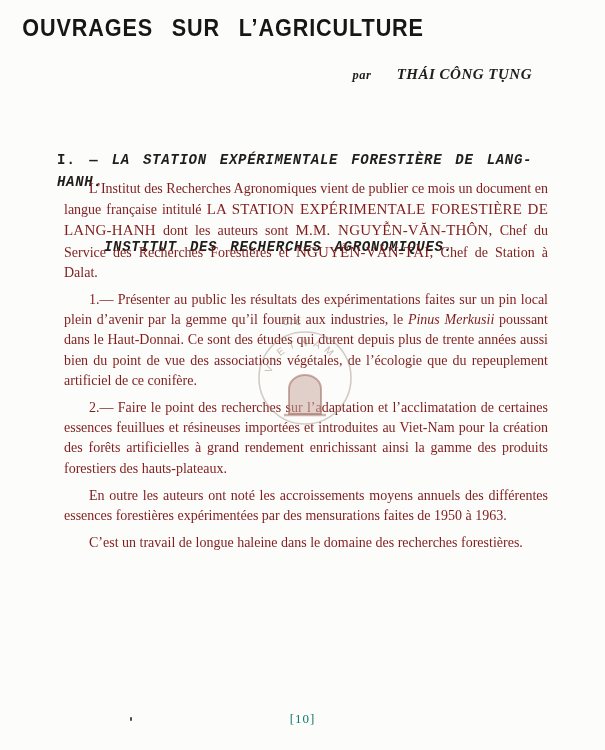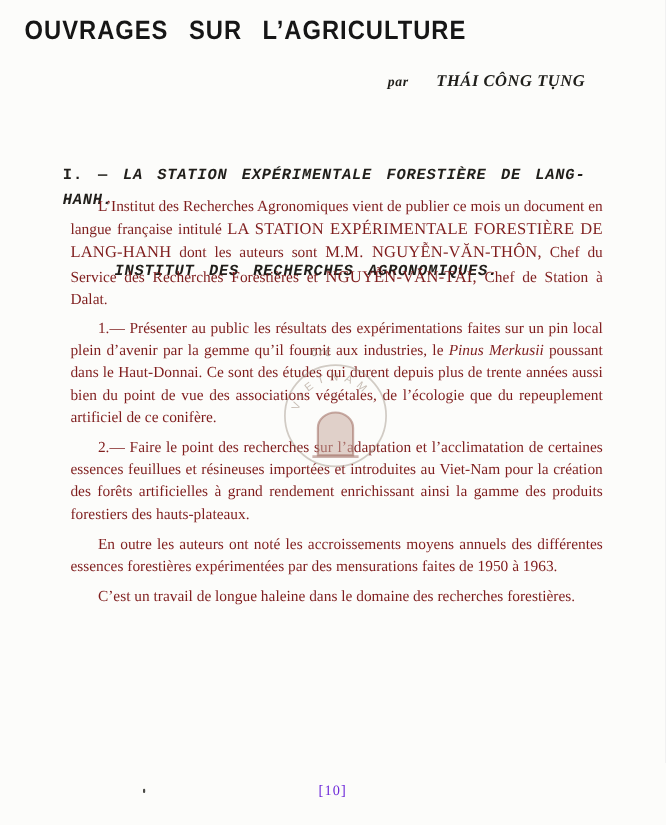--- a/index.html
+++ b/index.html
@@ -49,21 +49,21 @@
   .wm-label {
     position:absolute; top:315px; left:283px;
     font-family:"Liberation Sans", sans-serif;
     font-size:11px; letter-spacing:1.5px;
     color:rgba(150,138,124,0.85);
   }
   .wm-svg { position:absolute; top:330px; left:257px; }
   
   .page-number {
     position:absolute; bottom:23px; left:0; right:0;
-    text-align:center; font-size:13px; letter-spacing:1px; color:#6d28d9;
+    text-align:center; font-size:13px; letter-spacing:1px; color:#0f766e;
   }
   .ink-dot {
     position:absolute; left:130px; top:717px;
     width:2px; height:4px; background:#4a4a46; border-radius:1px;
   }
 </style>
 </head>
 <body>
 
 <div class="page">

